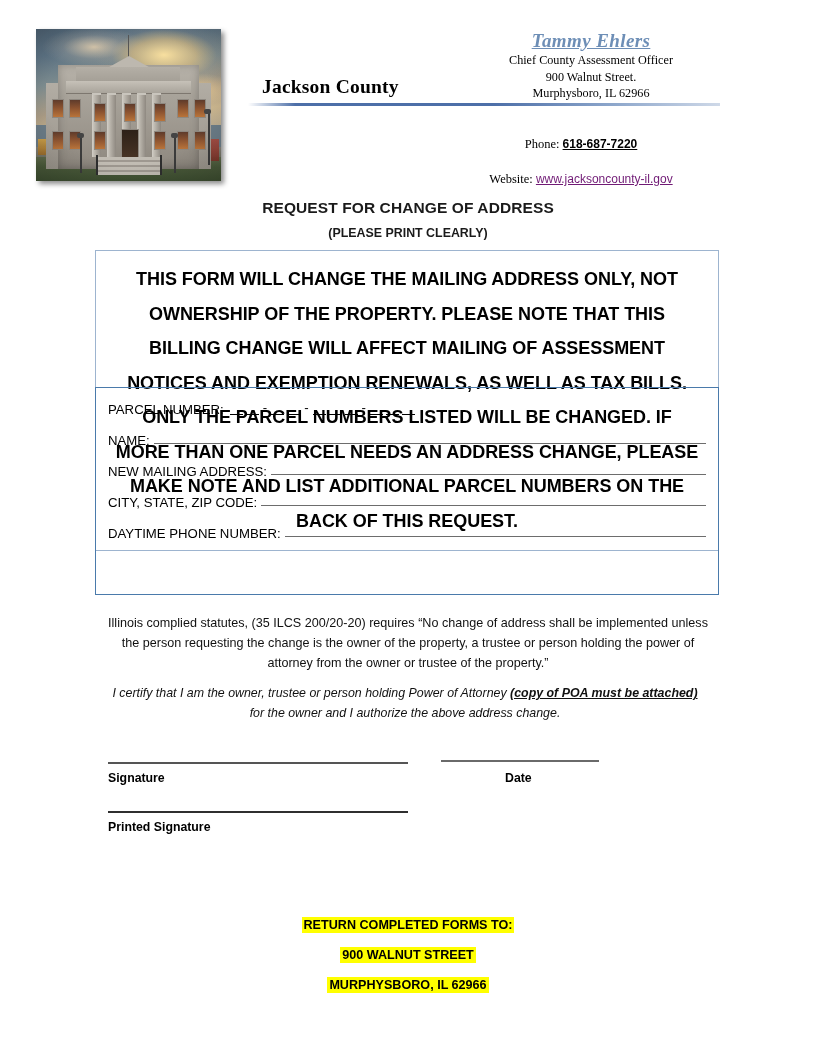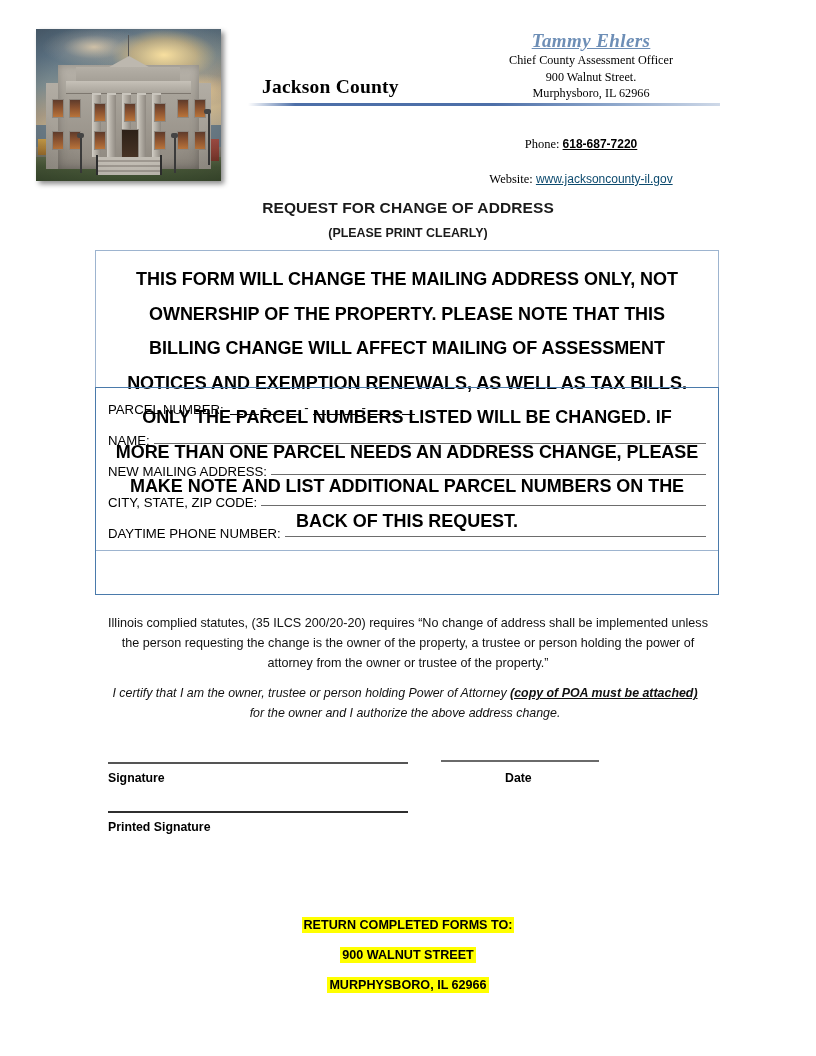--- a/index.html
+++ b/index.html
@@ -202,21 +202,21 @@
     font-family: "Liberation Sans", sans-serif;
     font-size: 12px;
     font-weight: bold;
     text-decoration: underline;
     color: #000;
   }
   #website-value {
     font-family: "Liberation Sans", sans-serif;
     font-size: 12px;
     text-decoration: underline;
-    color: #0c4a6e;
+    color: #701a75;
   }
 
   
   #title-block {
     position: absolute;
     left: 0; top: 199px; width: 816px;
     text-align: center;
   }
   #form-title {
     font-size: 15.5px;

